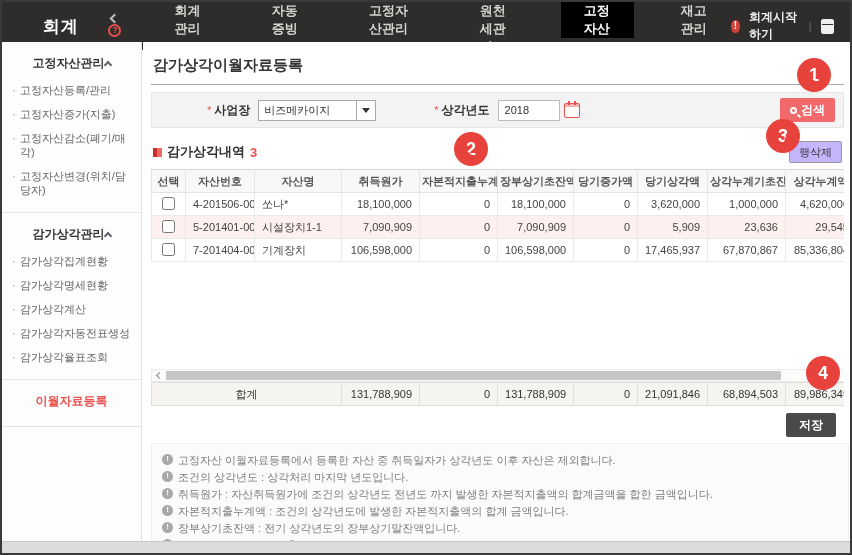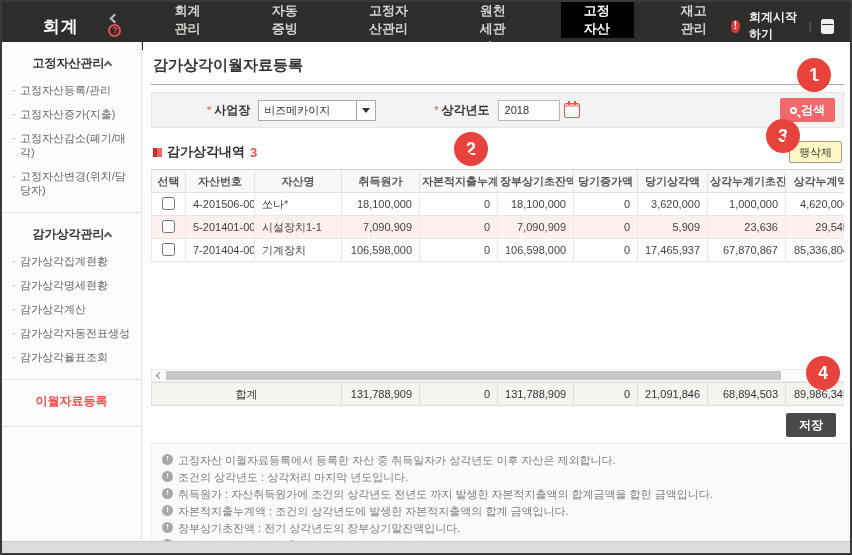--- a/index.html
+++ b/index.html
@@ -50,21 +50,21 @@
   .cal-ic::before, .cal-ic::after { content:""; position:absolute; top:-3px; width:2px; height:4px; background:#e8514d; }
   .cal-ic::before { left:3px; } .cal-ic::after { right:3px; }
   .search-btn { margin-left:auto; width:55px; height:24px; background:#f2696c; border:none; border-radius:2px; color:#fff; font-size:12px; font-weight:bold; display:flex; align-items:center; justify-content:center; gap:4px; cursor:pointer; font-family:inherit; }
   .mag-ic { width:7px; height:7px; border:2px solid #fff; border-radius:50%; position:relative; }
   .mag-ic::after { content:""; position:absolute; width:2px; height:4px; background:#fff; transform:rotate(-45deg); left:6px; top:5px; }
 
   .grid-head { display:flex; align-items:center; margin-top:13px; padding:0 2px; }
   .red-sq { width:9px; height:9px; background:linear-gradient(90deg,#c9302b 0 50%, #ee6a66 50% 100%); margin-right:5px; }
   .grid-title { font-size:13px; font-weight:bold; color:#333; }
   .grid-count { font-size:13px; font-weight:bold; color:#e8514d; margin-left:5px; }
-  .rowdel-btn { margin-left:auto; height:22px; padding:0 9px; background:#fef9c3; border:1px solid #999; border-radius:2px; font-size:11px; color:#333; cursor:pointer; font-family:inherit; }
+  .rowdel-btn { margin-left:auto; height:22px; padding:0 9px; background:#c4b5fd; border:1px solid #999; border-radius:2px; font-size:11px; color:#333; cursor:pointer; font-family:inherit; }
 
   .tbl-wrap { margin-top:6px; overflow:hidden; }
   table.grid { border-collapse:collapse; table-layout:fixed; width:705px; }
   table.grid th { height:23px; background:#f8f8f8; border:1px solid #e3e3e3; border-top:1px solid #d5d5d5; font-size:11px; color:#555; font-weight:bold; text-align:center; padding:0 2px; overflow:hidden; white-space:nowrap; }
   table.grid td { height:23px; border:1px solid #e9e9e9; font-size:11px; color:#444; padding:0 7px; background:#fff; overflow:hidden; white-space:nowrap; }
   td.c { text-align:center; padding:0 2px; } td.l { text-align:left; } td.r { text-align:right; }
   tr.hl td { background:#fdf0ef; }
   .filler { height:107px; }
 
   .hscroll { height:13px; display:flex; align-items:center; background:#fbfbfb; border:1px solid #ececec; width:698px; }

